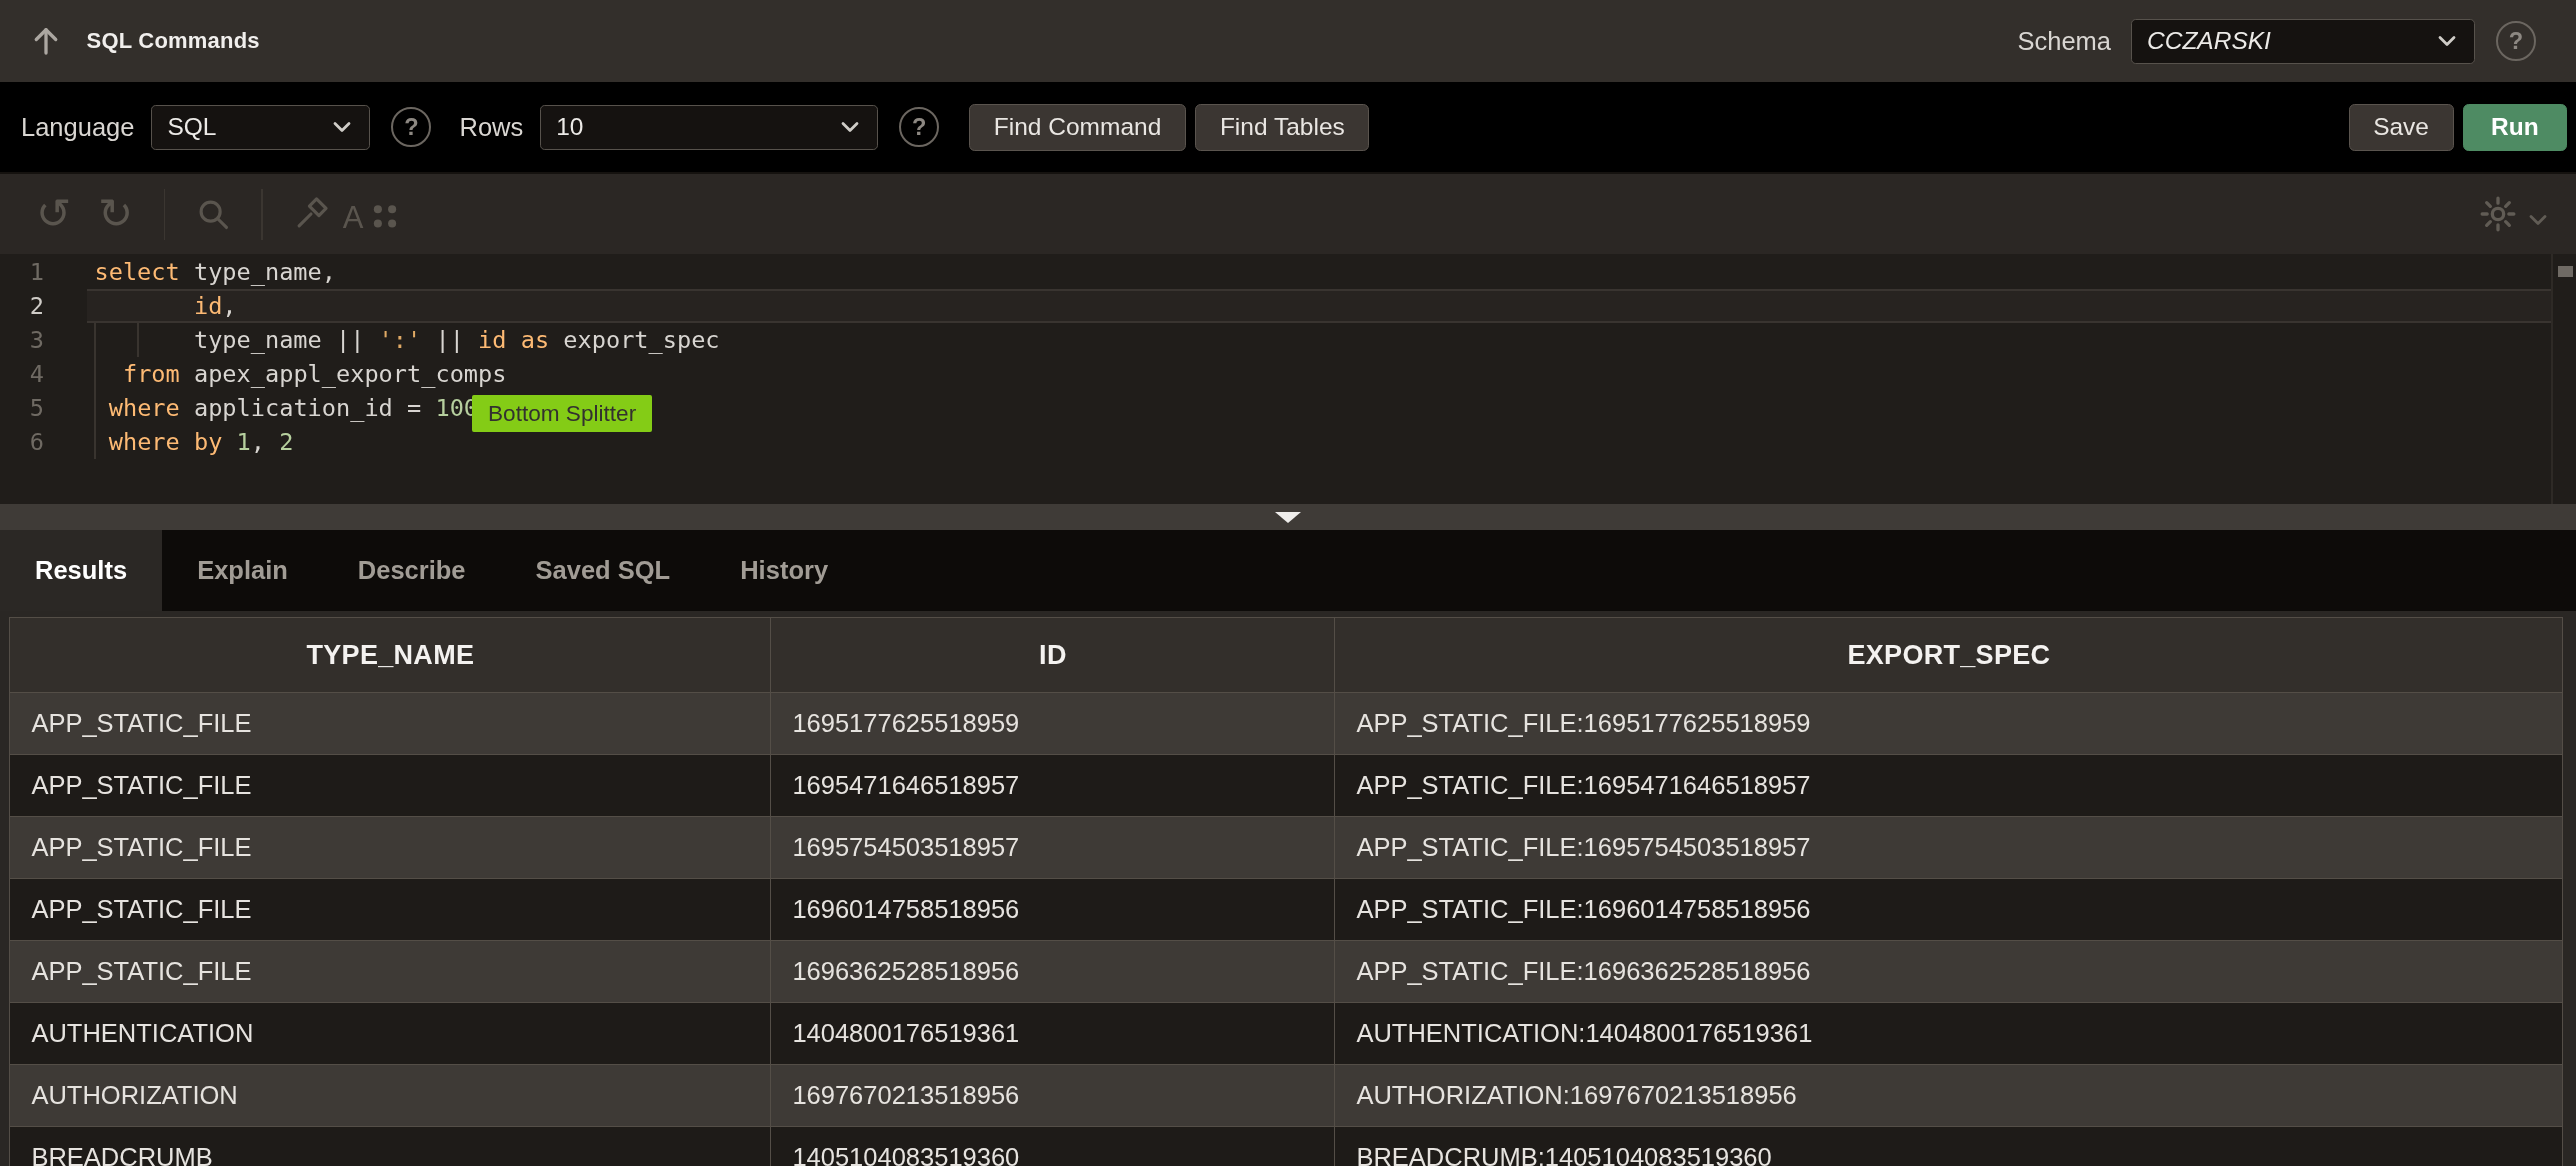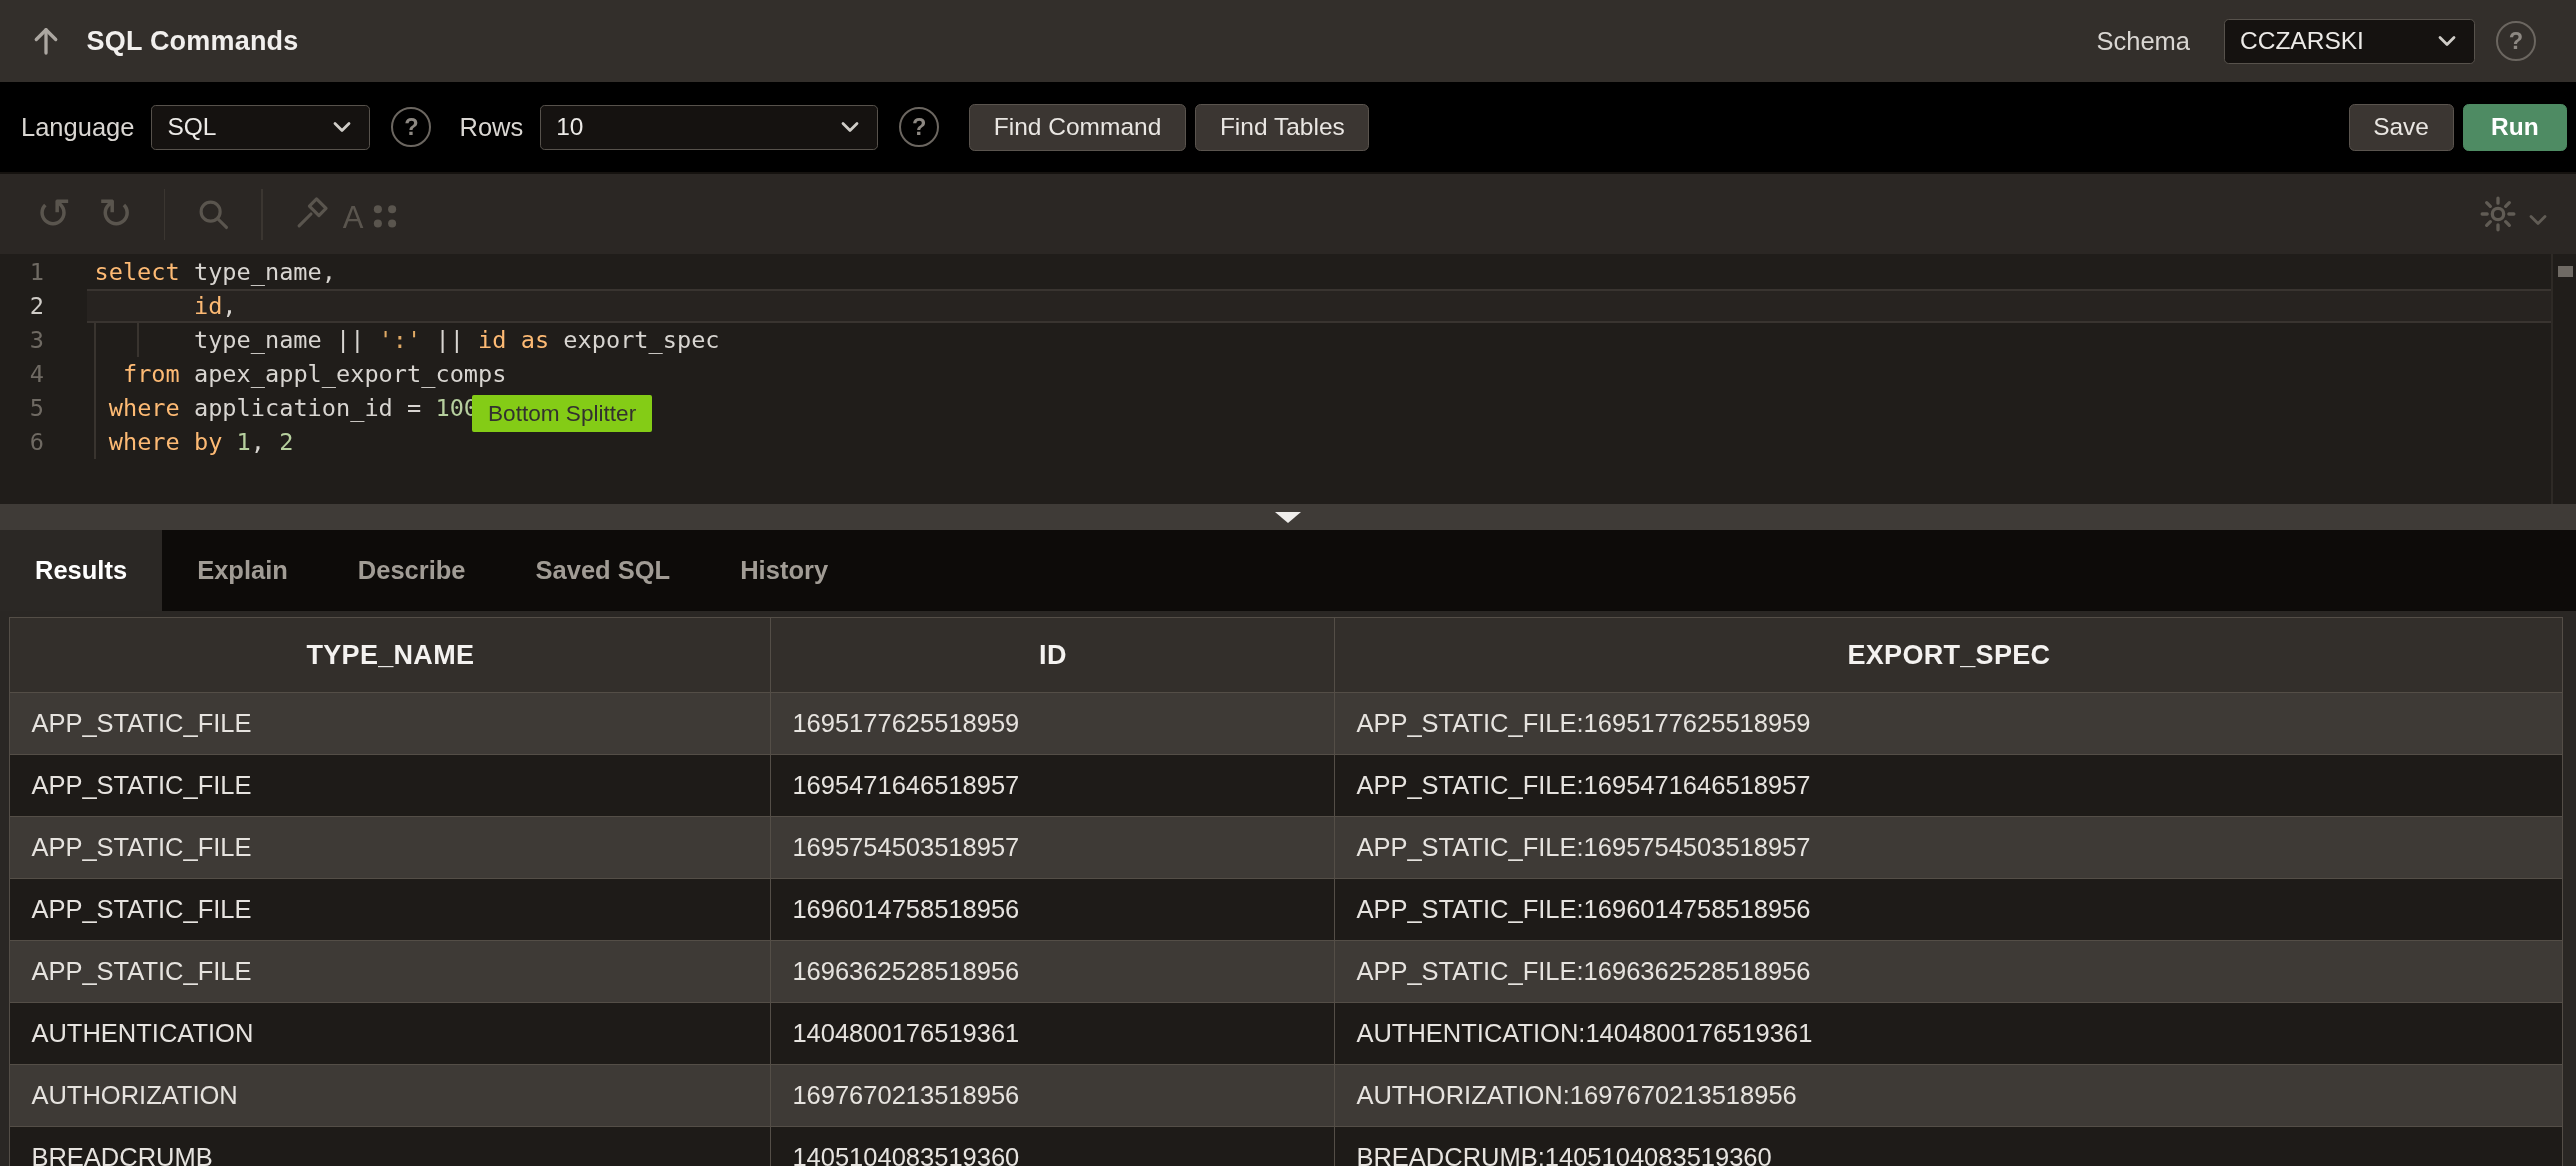--- a/index.html
+++ b/index.html
@@ -3,28 +3,28 @@
 <meta charset="utf-8">
 <style>
   html,body{margin:0;padding:0;background:#2b2825;}
   .app{position:relative;width:2576px;height:1166px;overflow:hidden;
        font-family:"Liberation Sans",sans-serif;color:#e6e3df;}
 
   
   .topbar{height:82px;background:#332f2b;display:flex;align-items:center;padding:0 40px 0 28px;box-sizing:border-box;}
   .upicon{width:36px;height:36px;color:#aca7a1;flex:0 0 auto;}
   .upicon svg{width:100%;height:100%;}
-  .apptitle{font-size:27px;font-weight:bold;color:#f1efed;margin-left:22.6px;letter-spacing:0.2px;}
+  .apptitle{font-size:22px;font-weight:bold;color:#f1efed;margin-left:22.6px;letter-spacing:0.2px;}
   .spacer{flex:1;}
   .fieldlabel{font-size:25.5px;color:#d9d6d2;}
   .selectbox{background:#151210;border:1.9px solid#57524c;border-radius:4.7px;height:45px;box-sizing:border-box;
              display:flex;align-items:center;justify-content:space-between;padding:0 13.2px 0 15px;
              color:#eceae7;font-size:24.5px;cursor:pointer;}
   .selectbox .chev{width:28px;height:28px;color:#cfccc7;flex:0 0 auto;}
-  .schema-select{width:251px;margin-left:34px;}
+  .schema-select{width:344px;margin-left:20px;font-style:italic;}
   .helpicon{width:40px;height:40px;border-radius:50%;border:2.8px solid #6b6660;color:#8d8882;
             font-size:23.6px;font-weight:bold;display:flex;align-items:center;justify-content:center;
             box-sizing:border-box;margin-left:21px;flex:0 0 auto;}
 
   
   .cmdbar{height:92px;background:#000000;border-bottom:2.8px solid #15120f;box-sizing:border-box;
           display:flex;align-items:center;padding:0 9.4px 0 21px;}
   .lang-select{width:219px;margin-left:17px;}
   .rows-select{width:338px;margin-left:17px;}
   .rowslabel{margin-left:28px;}

